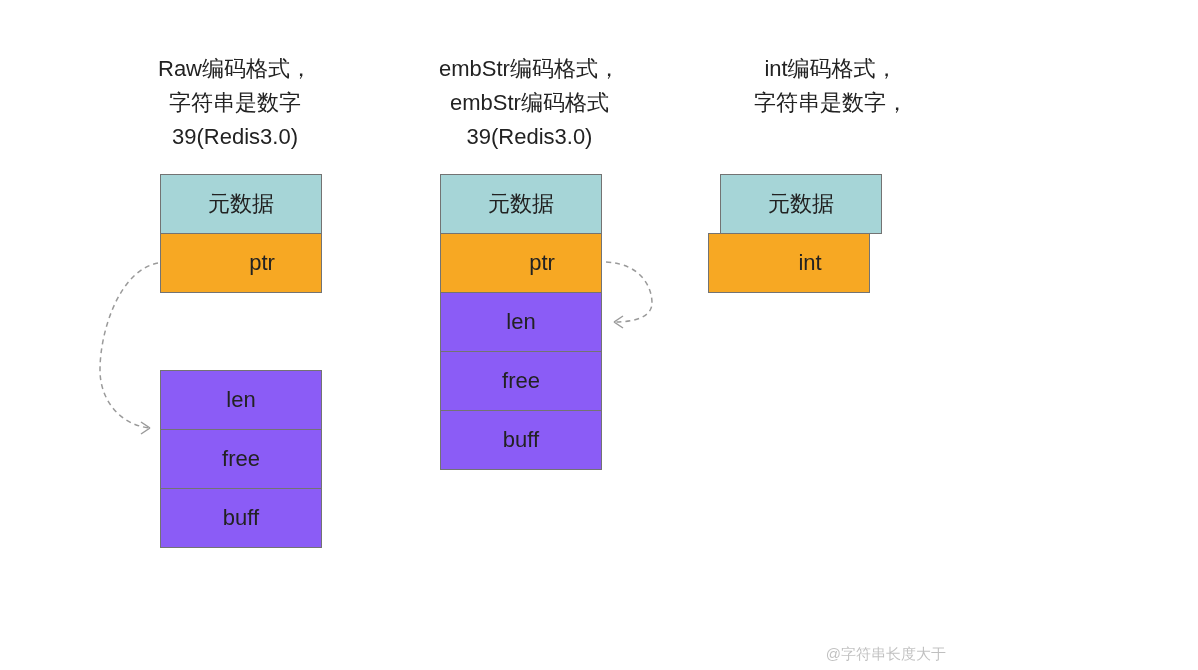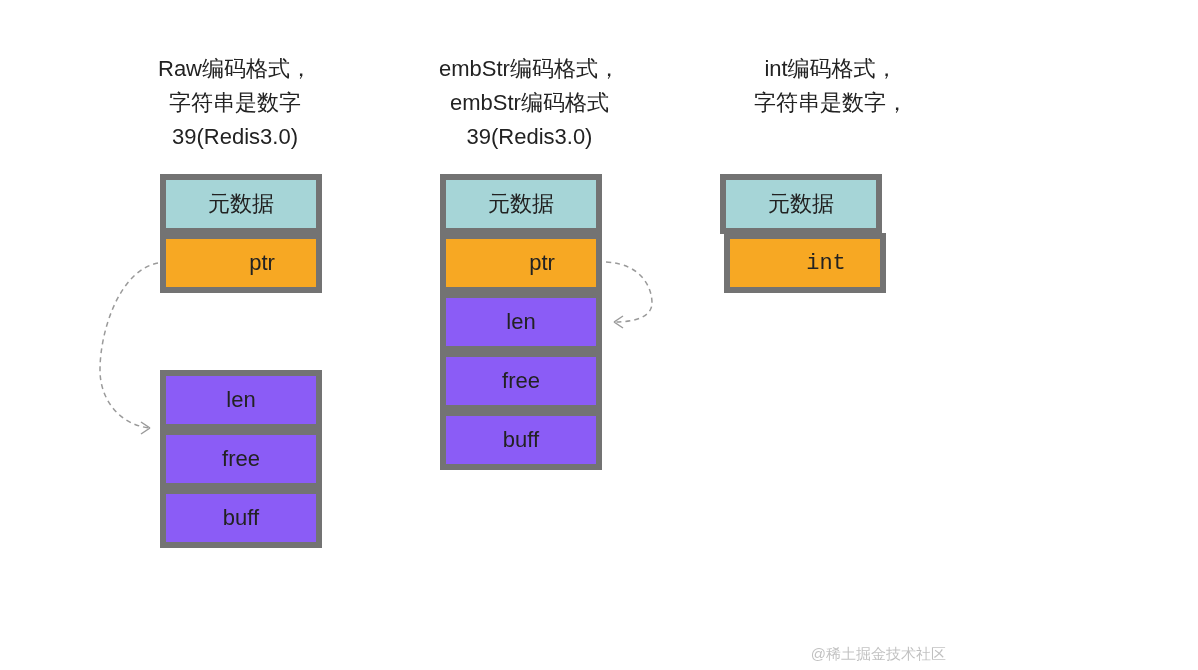--- a/index.html
+++ b/index.html
@@ -16,21 +16,21 @@
     position: absolute;
     font-size: 22px;
     line-height: 34px;
     color: #222;
     white-space: nowrap;
   }
   .box {
     position: absolute;
     width: 162px;
     height: 60px;
-    border: 6px solid #737373;
+    border: 1px solid #737373;
     display: flex;
     align-items: center;
     justify-content: center;
     font-size: 22px;
     color: #222;
   }
   .teal   { background: #a6d5d7; }
   .orange { background: #f7a823; padding-left: 42px; }
   .white  { background: #8b5cf6; }
   .arrow {
@@ -80,16 +80,16 @@
   <svg class="arrow" style="left:602px; top:258px;" width="70" height="80">
     <path d="M4,4 C40,6 50,30 50,45 C50,58 35,64 12,64" fill="none" stroke="#9a9a9a" stroke-width="1.5" stroke-dasharray="5,4"></path>
     <path d="M12,64 l9,-6 M12,64 l9,6" fill="none" stroke="#9a9a9a" stroke-width="1.5"></path>
   </svg>
 
   <div class="desc" style="left:718px; top:52px;margin-left:36px;">
     <span>int编码格式，</span><br>
     <span>字符串是数字，</span><br>
   </div>
   <div class="box teal" style="left:720px; top:174px;">元数据</div>
-  <div class="box orange" style="left:724px; top:233px;font-family:Liberation Mono, monospace;">int</div>
+  <div class="box orange" style="left:708px; top:233px;">int</div>
 
-  <div class="watermark">@稀土掘金技术社区</div>
+  <div class="watermark">@字符串长度大于</div>
 </div>
 
 </body></html>

